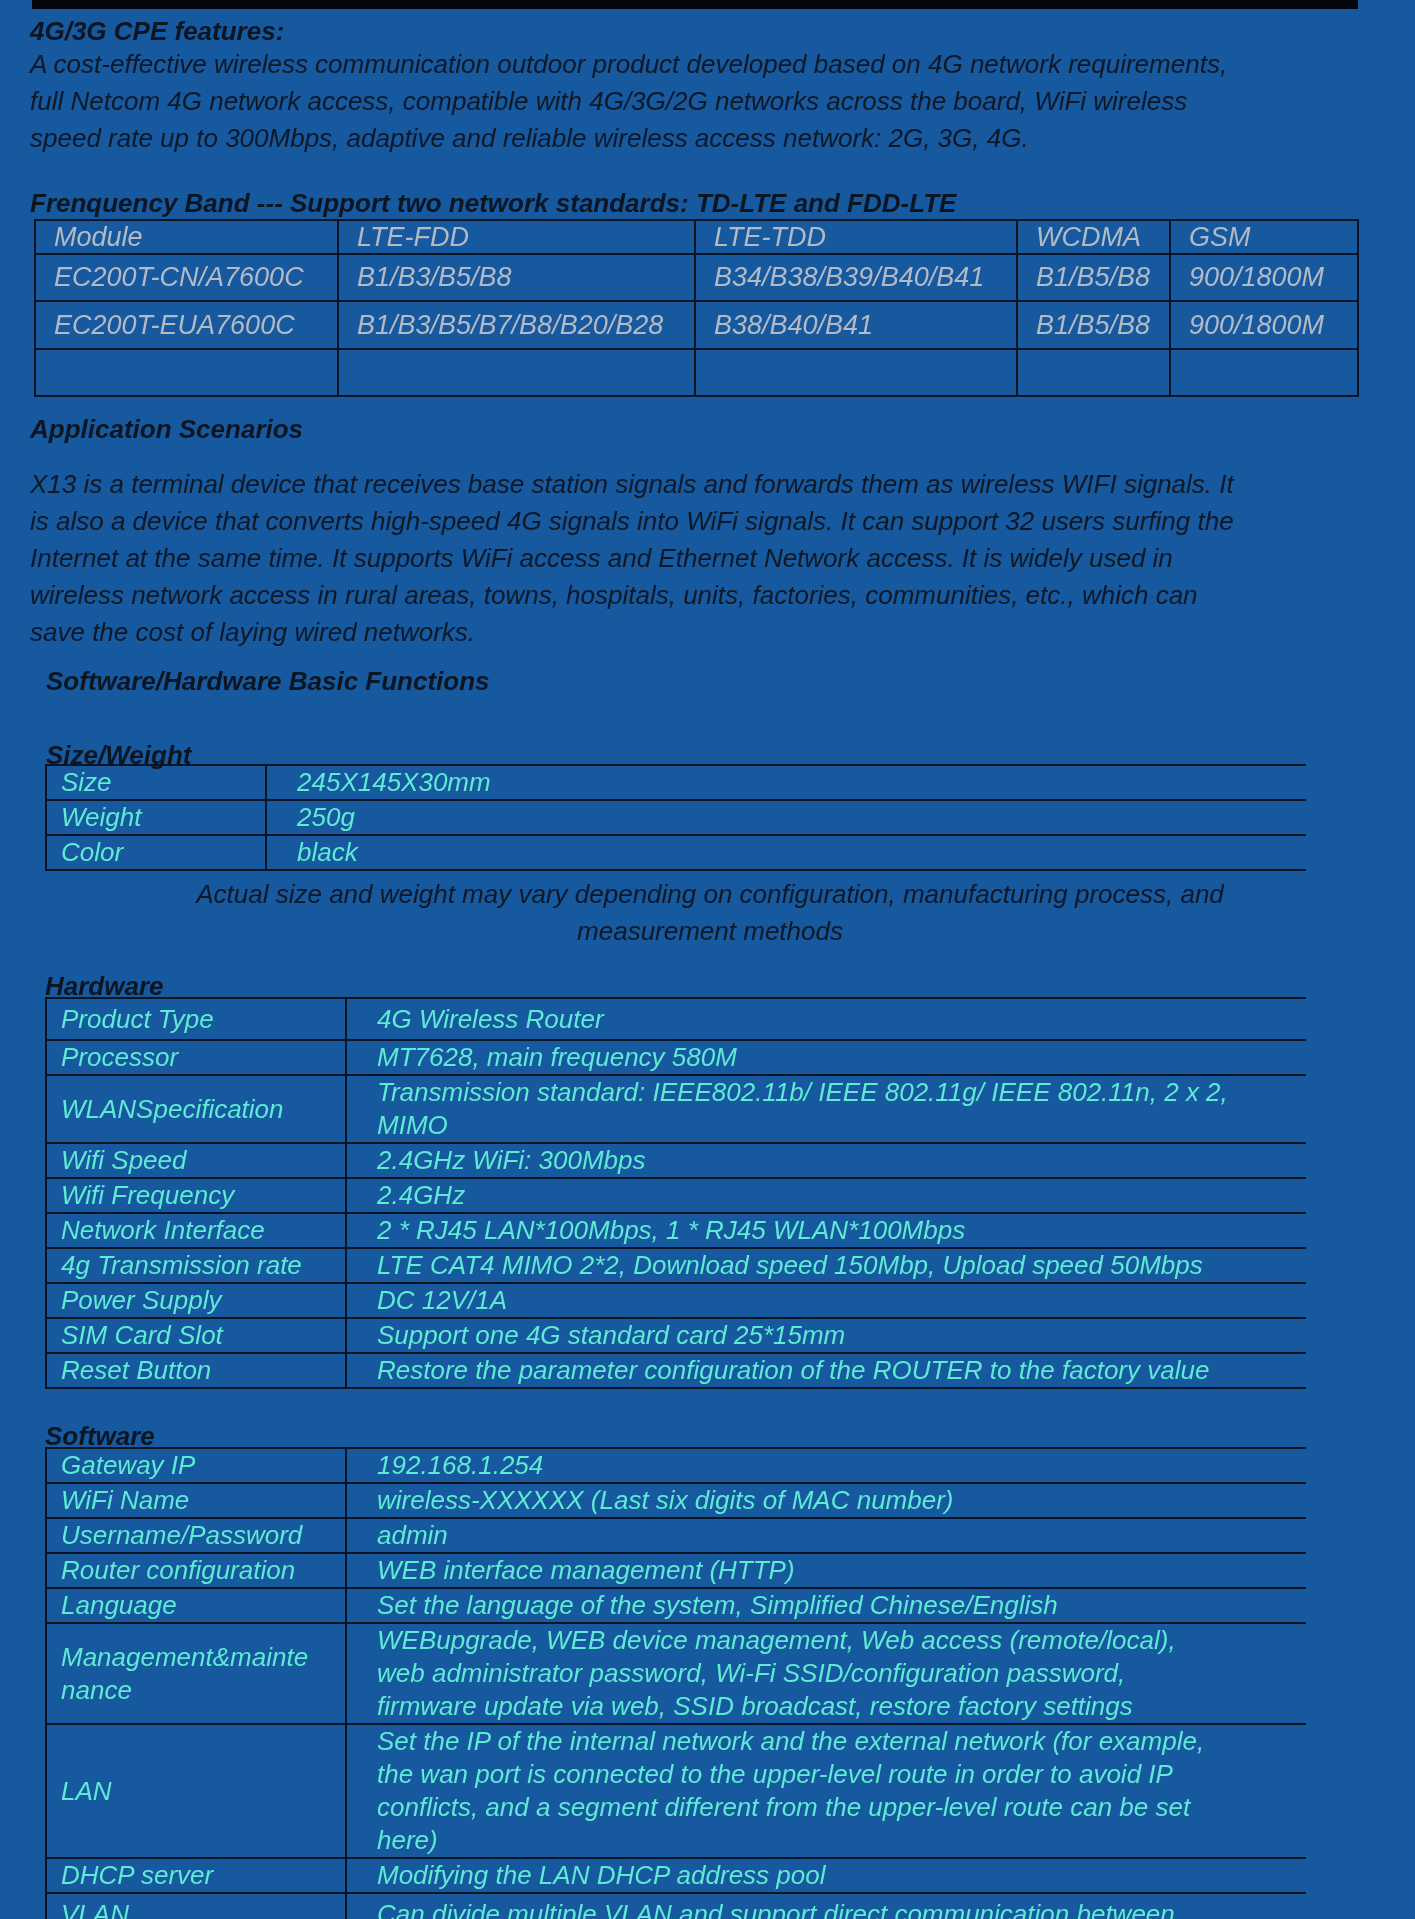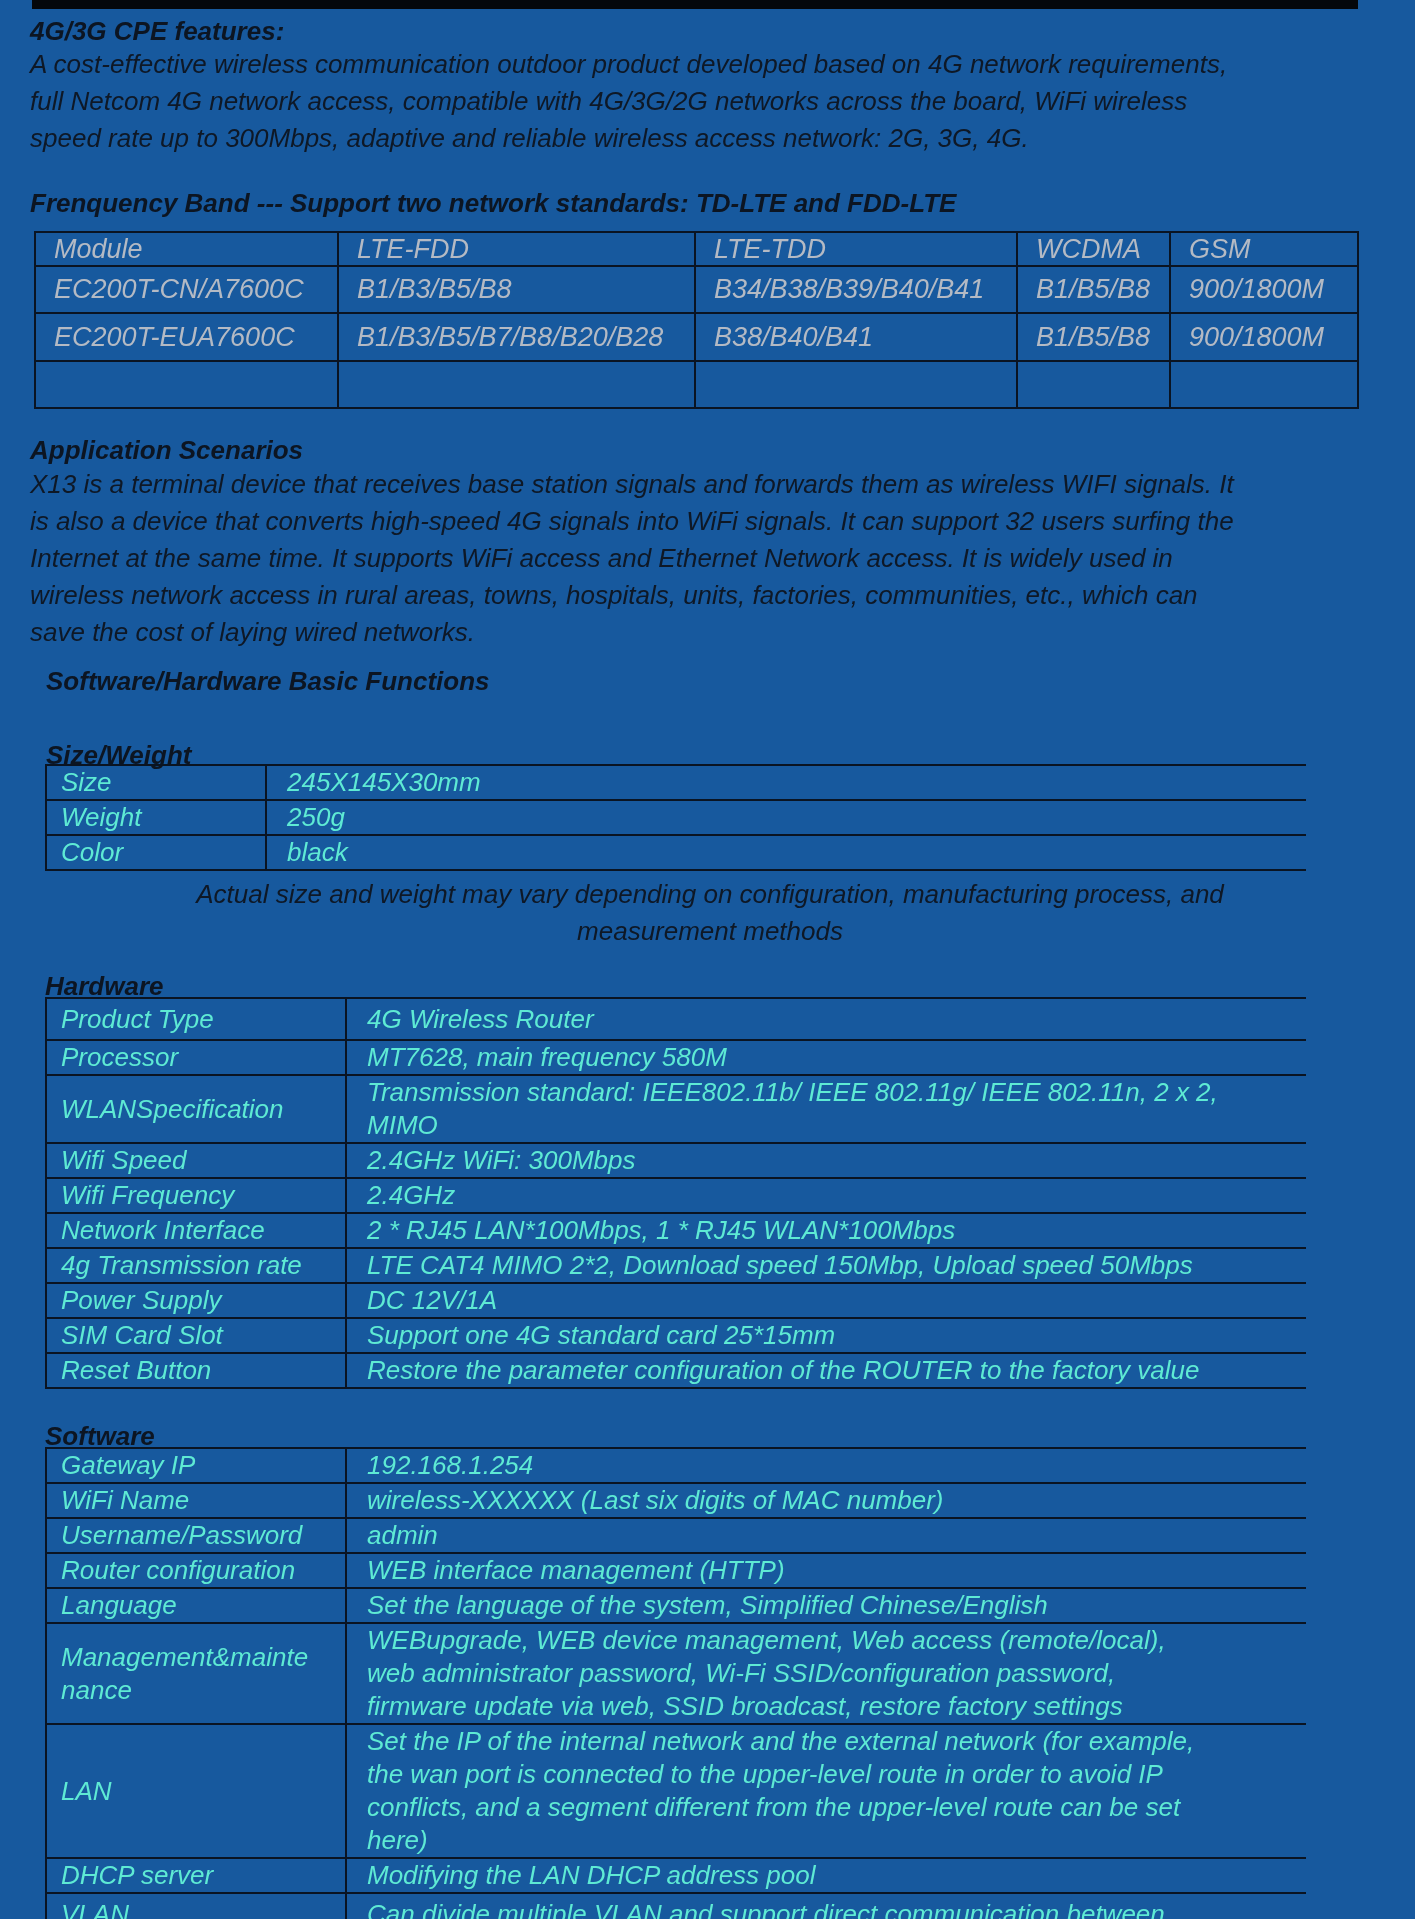--- a/index.html
+++ b/index.html
@@ -11,37 +11,37 @@
     overflow:hidden;
   }
   .page{position:relative;width:1415px;height:1919px;background:#17599E;overflow:hidden;font-style:italic;}
   .topbar{position:absolute;left:32px;top:0;width:1326px;height:9px;background:#04070C;}
   .h{position:absolute;font-weight:bold;font-size:26px;line-height:30px;color:#0C1522;white-space:pre;}
   .para{position:absolute;font-size:26px;line-height:37px;color:#0E1826;white-space:pre-line;}
   table{border-collapse:collapse;position:absolute;table-layout:fixed;}
   td{overflow:hidden;}
 
   
-  .band-table{left:34px;top:231px;width:1323px;}
+  .band-table{left:34px;top:219px;width:1323px;}
   .band-table td{
     border:2px solid #0A1422;
     color:#B4BAC4;font-size:27px;
     padding:0 0 0 18px;vertical-align:middle;white-space:pre;
   }
   .bc0{width:303px;}.bc1{width:357px;}.bc2{width:322px;}.bc3{width:153px;}.bc4{width:188px;}
 
   
   .open-table{border-top:2px solid #0A1422;}
   .open-table td{
     border-bottom:2px solid #0A1422;
     color:#5eead4;font-size:26px;line-height:33px;
     vertical-align:middle;white-space:pre-line;
   }
   .open-table td.l{border-left:2px solid #0A1422;border-right:2px solid #0A1422;padding:0 6px 0 14px;}
-  .open-table td.v{padding:0 10px 0 20px;}
+  .open-table td.v{padding:0 10px 0 30px;}
 
   .size-table{left:45px;top:764px;width:1260px;}
   .sc0{width:220px;}.sc1{width:1040px;}
 
   .hw-table{left:45px;top:997px;width:1260px;}
   .sw-table{left:45px;top:1447px;width:1260px;}
   .hc0{width:300px;}.hc1{width:960px;}
 
   .note{position:absolute;font-size:26px;line-height:37px;color:#0E1826;white-space:pre-line;}
 </style>
@@ -92,21 +92,21 @@
     <tr style="height:47px">
       <td></td>
       <td></td>
       <td></td>
       <td></td>
       <td></td>
     </tr>
   </tbody>
     </table>
 
-  <div class="h" style="left:30px;top:435px;">Application Scenarios</div>
+  <div class="h" style="left:30px;top:414px;">Application Scenarios</div>
   <div class="para" style="left:30px;top:466px;width:1390px;">X13 is a terminal device that receives base station signals and forwards them as wireless WIFI signals. It
 is also a device that converts high-speed 4G signals into WiFi signals. It can support 32 users surfing the
 Internet at the same time. It supports WiFi access and Ethernet Network access. It is widely used in
 wireless network access in rural areas, towns, hospitals, units, factories, communities, etc., which can
 save the cost of laying wired networks.</div>
 
   <div class="h" style="left:46px;top:666px;">Software/Hardware Basic Functions</div>
 
   <div class="h" style="left:46px;top:740px;">Size/Weight</div>
 

